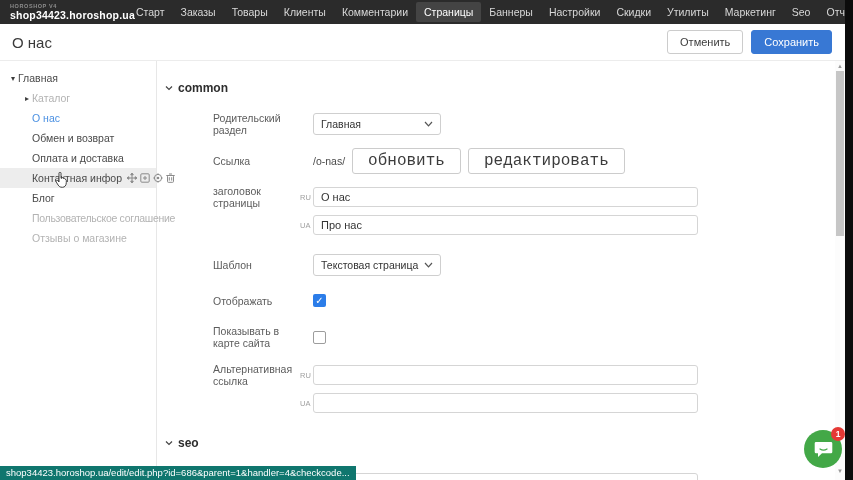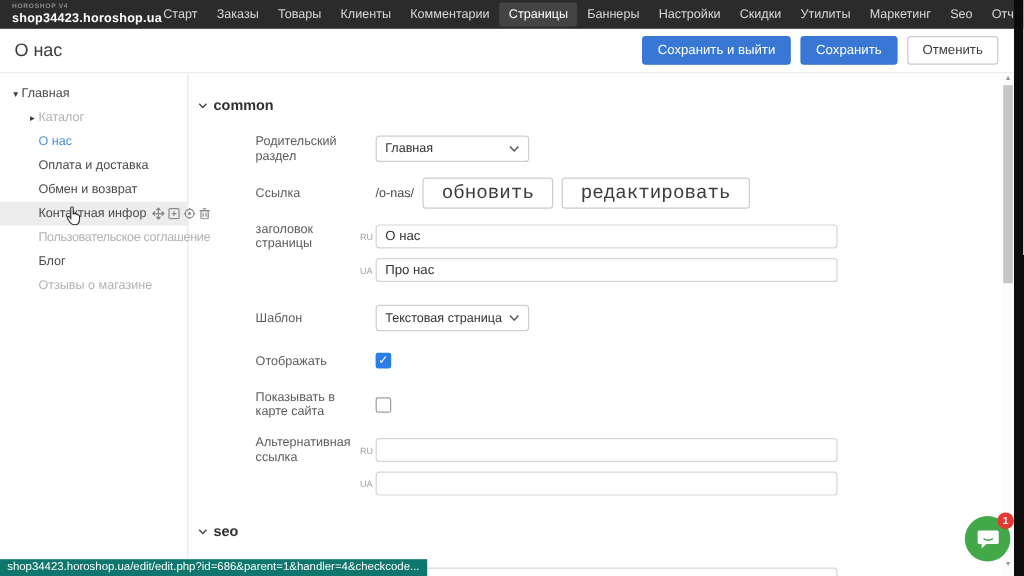--- a/index.html
+++ b/index.html
@@ -107,46 +107,45 @@
       <span class="menu-item">Маркетинг</span>
       <span class="menu-item">Seo</span>
       <span class="menu-item">Отчеты</span>
     </nav>
 
   </div>
 
   <div class="page-header">
     <h1 class="page-title">О нас</h1>
     <div class="header-actions">
-      <button class="btn btn-primary">Сохранить и выйти</button>
+      <button class="btn btn-secondary">Отменить</button>
       <button class="btn btn-primary">Сохранить</button>
-      <button class="btn btn-secondary">Отменить</button>
     </div>
   </div>
 
   <aside class="sidebar">
     <div class="tree-item lvl0">
       <span class="tw">▾</span>
       <span>Главная</span>
     </div>
     <div class="tree-item lvl1 muted">
       <span class="tw">▸</span>
       <span>Каталог</span>
     </div>
     <div class="tree-item lvl1 active">
       <span class="tw"></span>
       <span>О нас</span>
     </div>
     <div class="tree-item lvl1">
       <span class="tw"></span>
+      <span>Обмен и возврат</span>
+    </div>
+    <div class="tree-item lvl1">
+      <span class="tw"></span>
       <span>Оплата и доставка</span>
-    </div>
-    <div class="tree-item lvl1">
-      <span class="tw"></span>
-      <span>Обмен и возврат</span>
     </div>
     <div class="tree-item lvl1 hovered">
       <span class="tw"></span>
       <span>Контактная инфор</span>
       <span class="row-icons">
         <svg width="10" height="10" viewBox="0 0 10 10" stroke="#8a8a8a" stroke-width="1" fill="#8a8a8a">
           <path d="M5 0 L6.3 1.8 H3.7 Z"></path>
             <path d="M5 10 L3.7 8.2 H6.3 Z"></path>
           <path d="M0 5 L1.8 3.7 V6.3 Z"></path>
             <path d="M10 5 L8.2 6.3 V3.7 Z"></path>
@@ -168,27 +167,27 @@
         </svg>
         <svg width="9" height="10" viewBox="0 0 9 10" fill="none" stroke="#8a8a8a" stroke-width="1">
           <rect x="1.5" y="2.5" width="6" height="6.8" rx="0.8"></rect>
           <line x1="0.3" y1="2.5" x2="8.7" y2="2.5"></line>
           <line x1="3" y1="1" x2="6" y2="1"></line>
           <line x1="3.3" y1="4.2" x2="3.3" y2="7.6"></line>
             <line x1="5.7" y1="4.2" x2="5.7" y2="7.6"></line>
         </svg>
       </span>
     </div>
+    <div class="tree-item lvl1">
+      <span class="tw"></span>
+      <span>Блог</span>
+    </div>
     <div class="tree-item lvl1 muted long">
       <span class="tw"></span>
       <span>Пользовательское соглашение</span>
-    </div>
-    <div class="tree-item lvl1">
-      <span class="tw"></span>
-      <span>Блог</span>
     </div>
     <div class="tree-item lvl1 muted">
       <span class="tw"></span>
       <span>Отзывы о магазине</span>
     </div>
   </aside>
 
   <main class="main">
 
     <div class="section-head">

